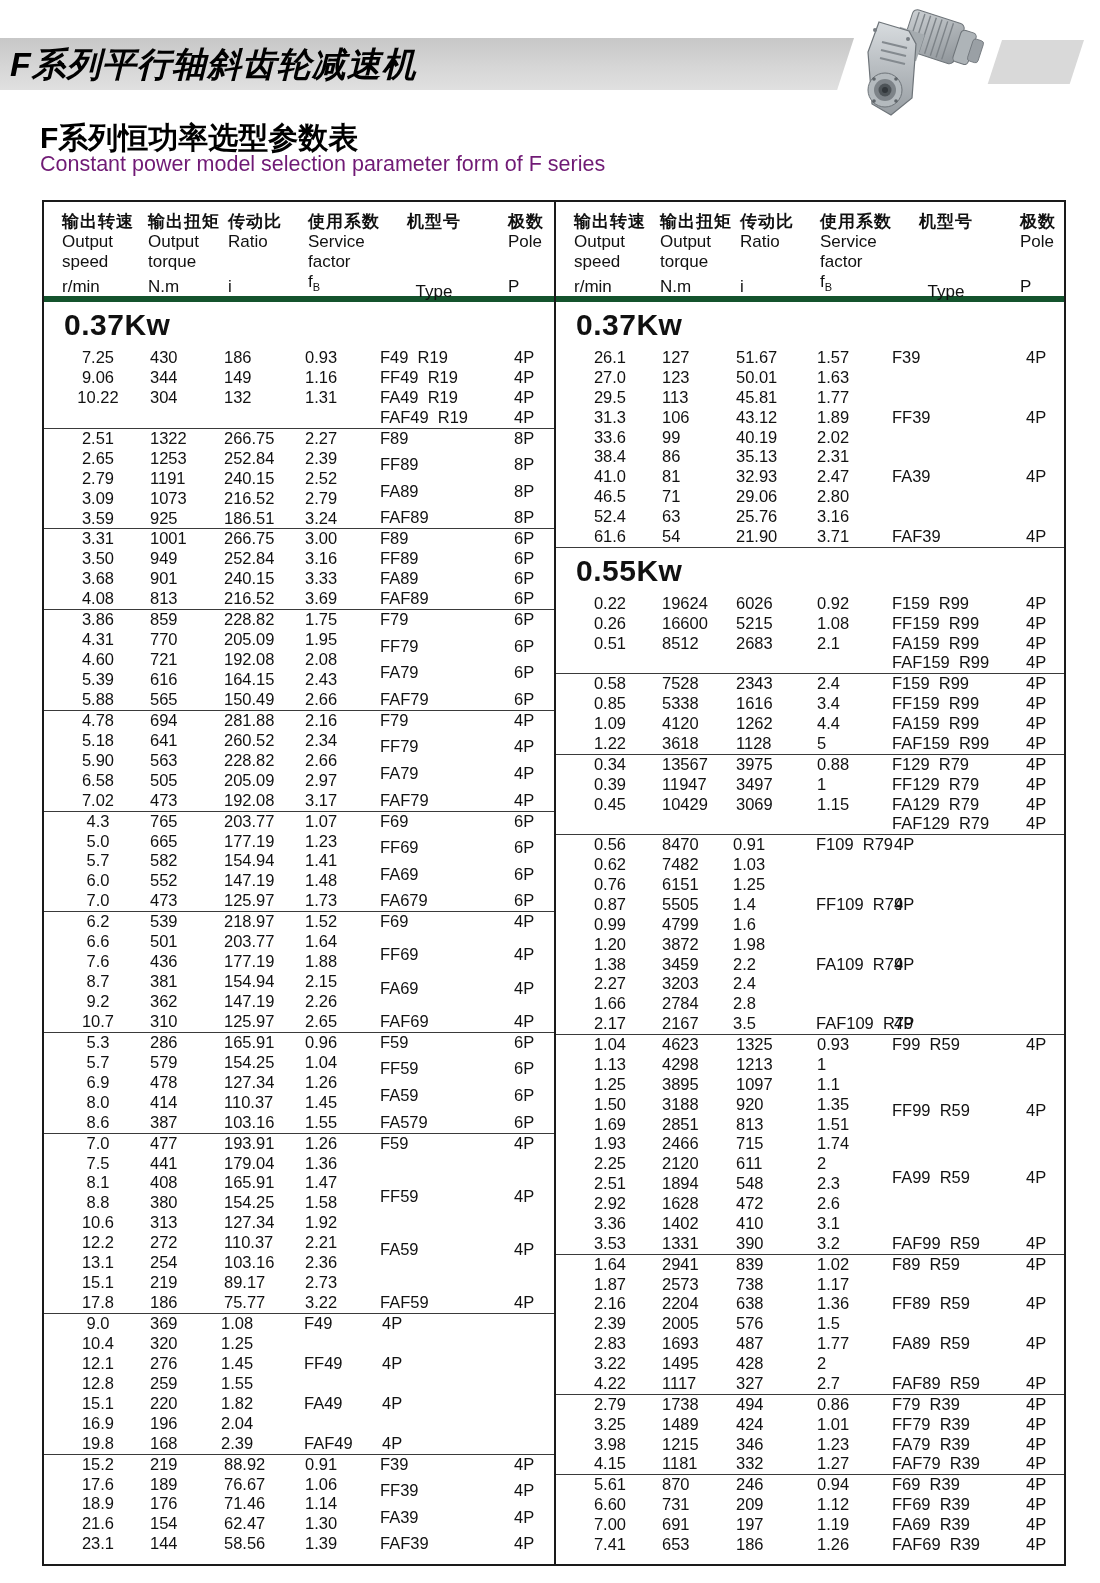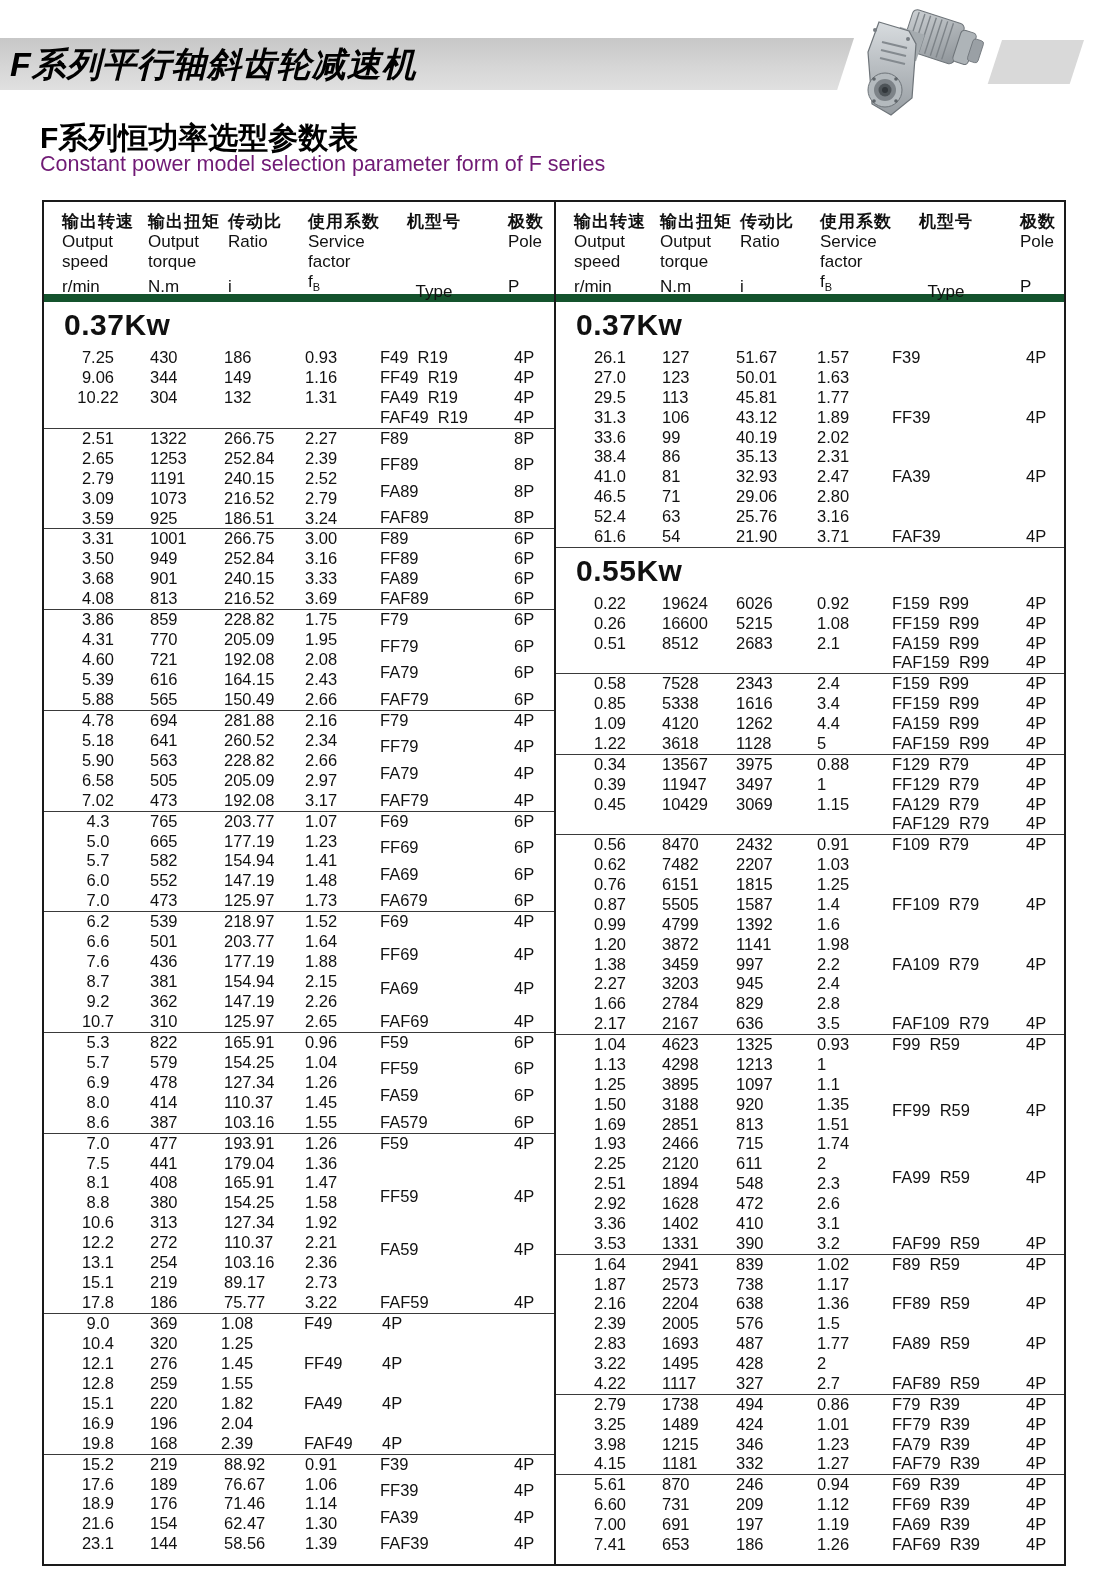--- a/index.html
+++ b/index.html
@@ -17,21 +17,21 @@
   
   .title-zh{position:absolute;left:40px;top:118px;font-size:30px;font-weight:bold;color:#000;}
   .title-en{position:absolute;left:40px;top:152px;font-size:21.5px;color:#701a75;}
   
   .table-wrap{position:absolute;left:42px;top:200px;width:1020px;height:1362px;
         border:2px solid #1a1a1a;border-bottom-width:2.5px;display:flex;overflow:hidden;
         box-sizing:content-box;background:#fff;}
   .half{width:510px;flex:0 0 510px;display:flex;flex-direction:column;}
   .half.left{border-right:2.5px solid #1a1a1a;}
   .thead{display:grid;grid-template-columns:86px 78px 84px 76px 132px 54px;
-        height:100px;box-sizing:border-box;border-bottom:8px solid #14532d;flex:0 0 auto;}
+        height:100px;box-sizing:border-box;border-bottom:6px solid #14532d;flex:0 0 auto;}
   .hcell{display:flex;flex-direction:column;padding-top:9px;box-sizing:border-box;}
   .hzh{font-size:17px;font-weight:bold;letter-spacing:1px;line-height:21px;white-space:nowrap;}
   .hen{font-size:17px;line-height:20px;white-space:nowrap;}
   .hunit{font-size:17px;line-height:20px;margin-top:auto;padding-bottom:5px;}
   .hunit sub{font-size:11px;}
   .hcell.c1{padding-left:18px;} .hcell.c2{padding-left:18px;} .hcell.c3{padding-left:20px;}
   .hcell.c4{padding-left:16px;} .hcell.c5{padding-left:0;text-align:center;justify-content:space-between;}
   .hcell.c6{padding-left:8px;}
   .power{height:46px;line-height:46px;font-size:30px;font-weight:bold;padding-left:20px;
         box-sizing:border-box;letter-spacing:0.5px;}
@@ -420,21 +420,21 @@
           </div>
           <div class="group centered">
             <div class="gcol c1">
               <div class="cell">5.3</div>
               <div class="cell">5.7</div>
               <div class="cell">6.9</div>
               <div class="cell">8.0</div>
               <div class="cell">8.6</div>
             </div>
             <div class="gcol c2">
-              <div class="cell">822</div>
+              <div class="cell">286</div>
               <div class="cell">579</div>
               <div class="cell">478</div>
               <div class="cell">414</div>
               <div class="cell">387</div>
             </div>
             <div class="gcol c3">
               <div class="cell">165.91</div>
               <div class="cell">154.25</div>
               <div class="cell">127.34</div>
               <div class="cell">110.37</div>
@@ -836,32 +836,20 @@
               <div class="cell">8470</div>
               <div class="cell">7482</div>
               <div class="cell">6151</div>
               <div class="cell">5505</div>
               <div class="cell">4799</div>
               <div class="cell">3872</div>
               <div class="cell">3459</div>
               <div class="cell">3203</div>
               <div class="cell">2784</div>
               <div class="cell">2167</div>
-            </div>
-            <div class="gcol c3">
-              <div class="cell">2432</div>
-              <div class="cell">2207</div>
-              <div class="cell">1815</div>
-              <div class="cell">1587</div>
-              <div class="cell">1392</div>
-              <div class="cell">1141</div>
-              <div class="cell">997</div>
-              <div class="cell">945</div>
-              <div class="cell">829</div>
-              <div class="cell">636</div>
             </div>
             <div class="gcol c4">
               <div class="cell">0.91</div>
               <div class="cell">1.03</div>
               <div class="cell">1.25</div>
               <div class="cell">1.4</div>
               <div class="cell">1.6</div>
               <div class="cell">1.98</div>
               <div class="cell">2.2</div>
               <div class="cell">2.4</div>

